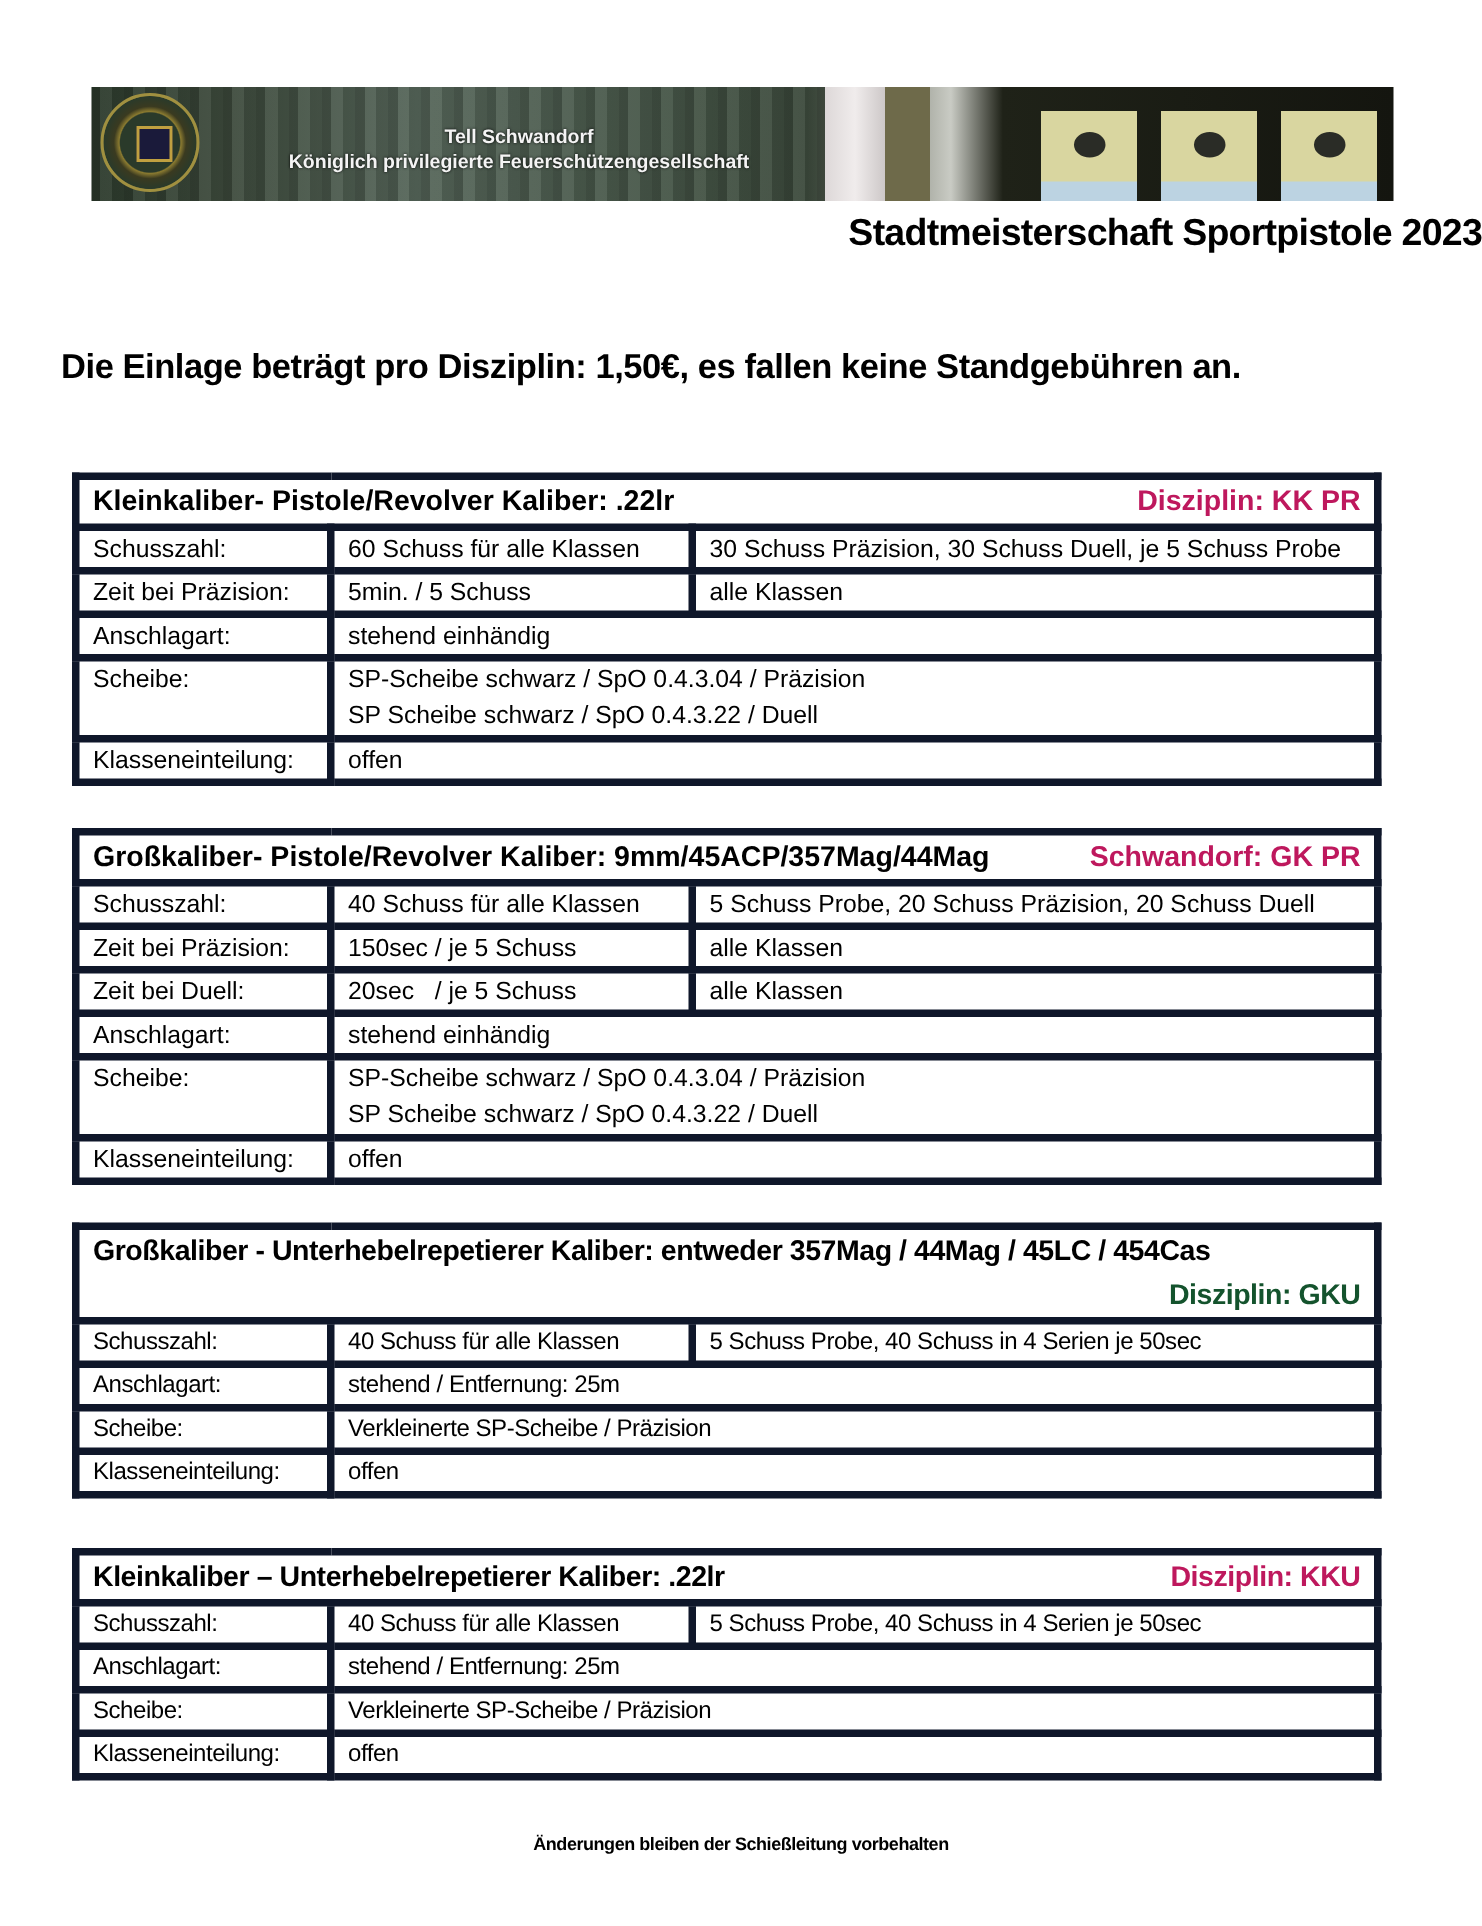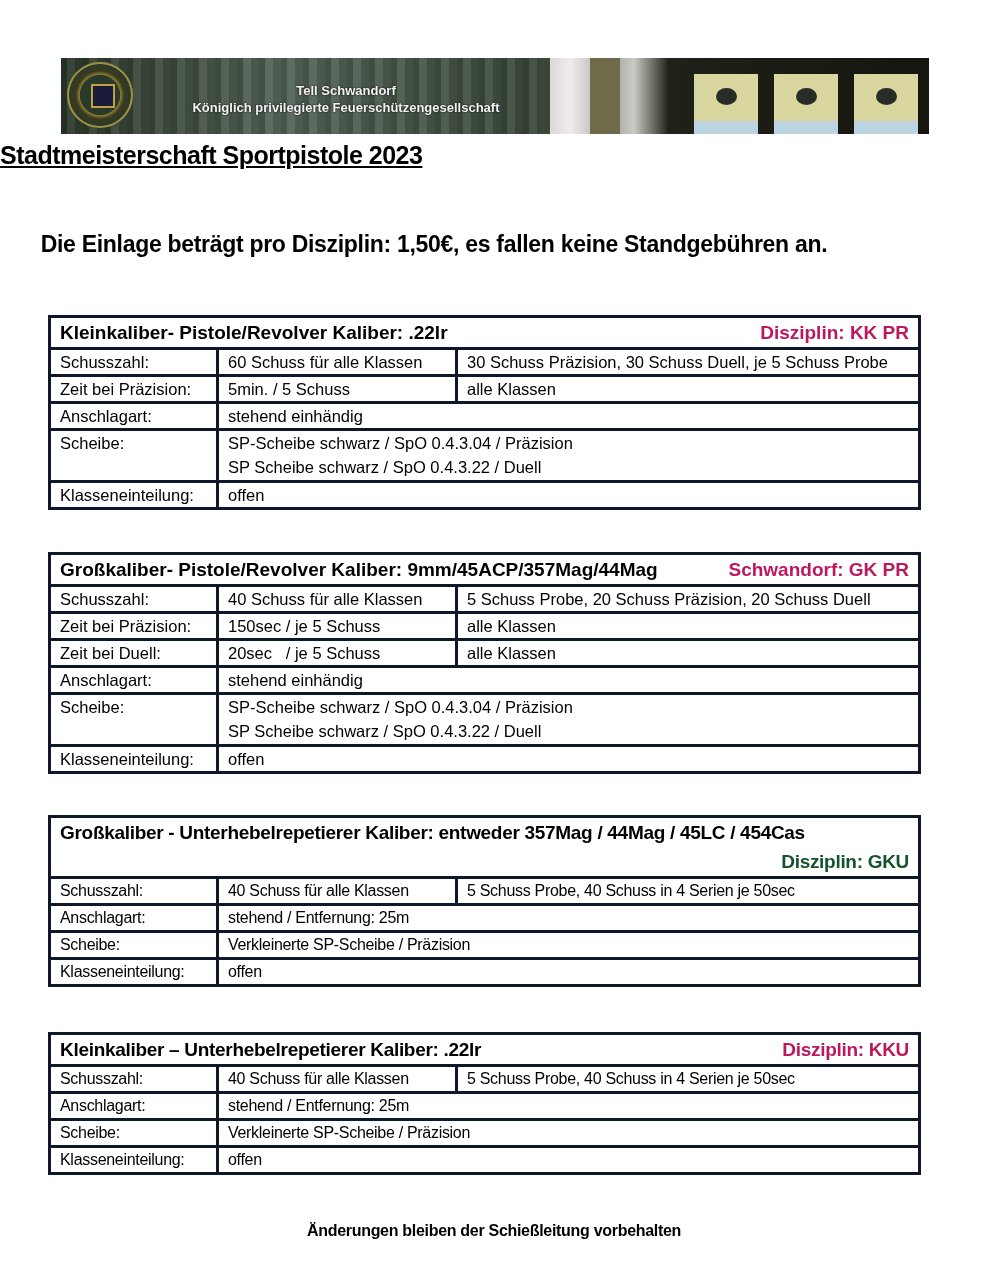--- a/index.html
+++ b/index.html
@@ -14,27 +14,27 @@
             border:2px solid #a09040; box-sizing:border-box; }
   .banner .emblem-inner { position:absolute; left:22px; top:20px; width:20px; height:20px; background:#1a1a3a; border:2px solid #c0a040; }
   .banner .btitle { position:absolute; left:80px; top:24px; width:410px; text-align:center;
             color:#f4f4f4; font-weight:bold; font-size:13px; line-height:17px; font-family:"Liberation Sans", sans-serif;
             text-shadow:0 0 2px #000; }
   .target { position:absolute; top:16px; width:64px; height:60px; background:#d9d6a0; }
   .target .blue { position:absolute; left:0; bottom:0; width:100%; height:13px; background:#bcd3e2; }
   .target .dot { position:absolute; left:50%; top:14px; width:21px; height:17px; margin-left:-10px; border-radius:50%; background:#2a2c26; }
   .pillar { position:absolute; left:0; top:0; width:40px; height:100%; background:linear-gradient(90deg,#ddd8d8,#f0ecec,#cdc8c8); }
 
-  .title { position:absolute; left:0; width:988px; top:141px; text-align:left; font-weight:bold;
-           font-size:25px; text-decoration:underline; font-family:"Liberation Sans", sans-serif; letter-spacing:-0.5px; }
+  .title { position:absolute; left:0; width:988px; top:141px; text-align:right; font-weight:bold;
+           font-size:25px; font-family:"Liberation Sans", sans-serif; letter-spacing:-0.5px; }
   .fee { position:absolute; left:0; width:868px; top:231px; text-align:center; font-weight:bold; font-size:23px; letter-spacing:-0.3px; }
-  .footer { position:absolute; left:0; width:988px; top:1222px; text-align:center; font-weight:bold; font-size:16px; letter-spacing:-0.3px; }
+  .footer { position:absolute; left:0; width:988px; top:1222px; text-align:center; font-weight:bold; font-size:12px; letter-spacing:-0.3px; }
 
   table.disc { position:absolute; left:48px; width:873px; border-collapse:collapse; font-size:16.5px; }
-  table.disc td { border:3px solid #0f172a; padding:0 9px; height:24px; line-height:24px; vertical-align:top; white-space:nowrap; }
+  table.disc td { border:5px solid #0f172a; padding:0 9px; height:24px; line-height:24px; vertical-align:top; white-space:nowrap; }
   table.disc td.lbl { width:147px; }
   table.disc td.c2 { width:218px;margin-top:40px; }
   table.disc td.head { font-weight:bold; font-size:19px; height:29px; line-height:29px; }
   .red { color:#be185d; float:right; font-weight:bold; }
   .red2 { color:#14532d; font-weight:bold; display:block; text-align:right; }
   .narrow td { font-size:16px; letter-spacing:-0.3px; }
 </style>
 </head>
 <body>
 

